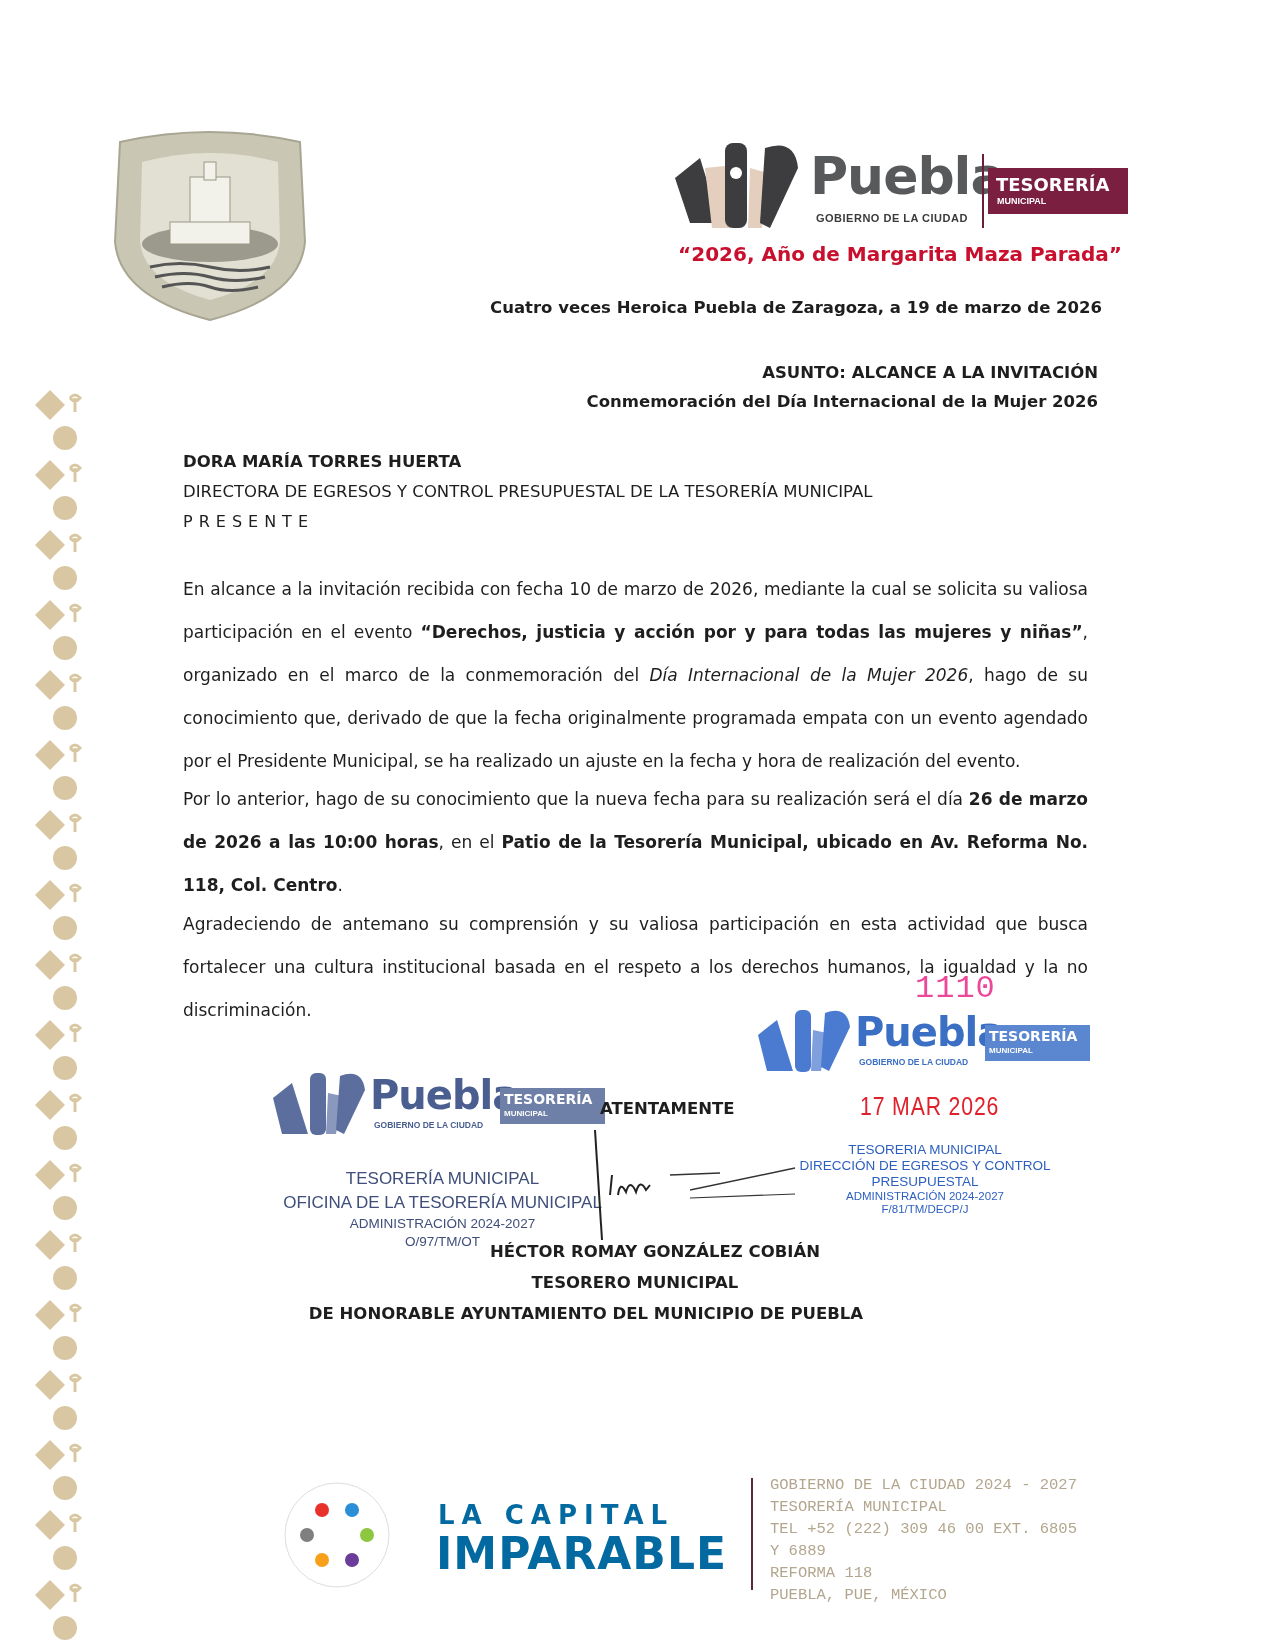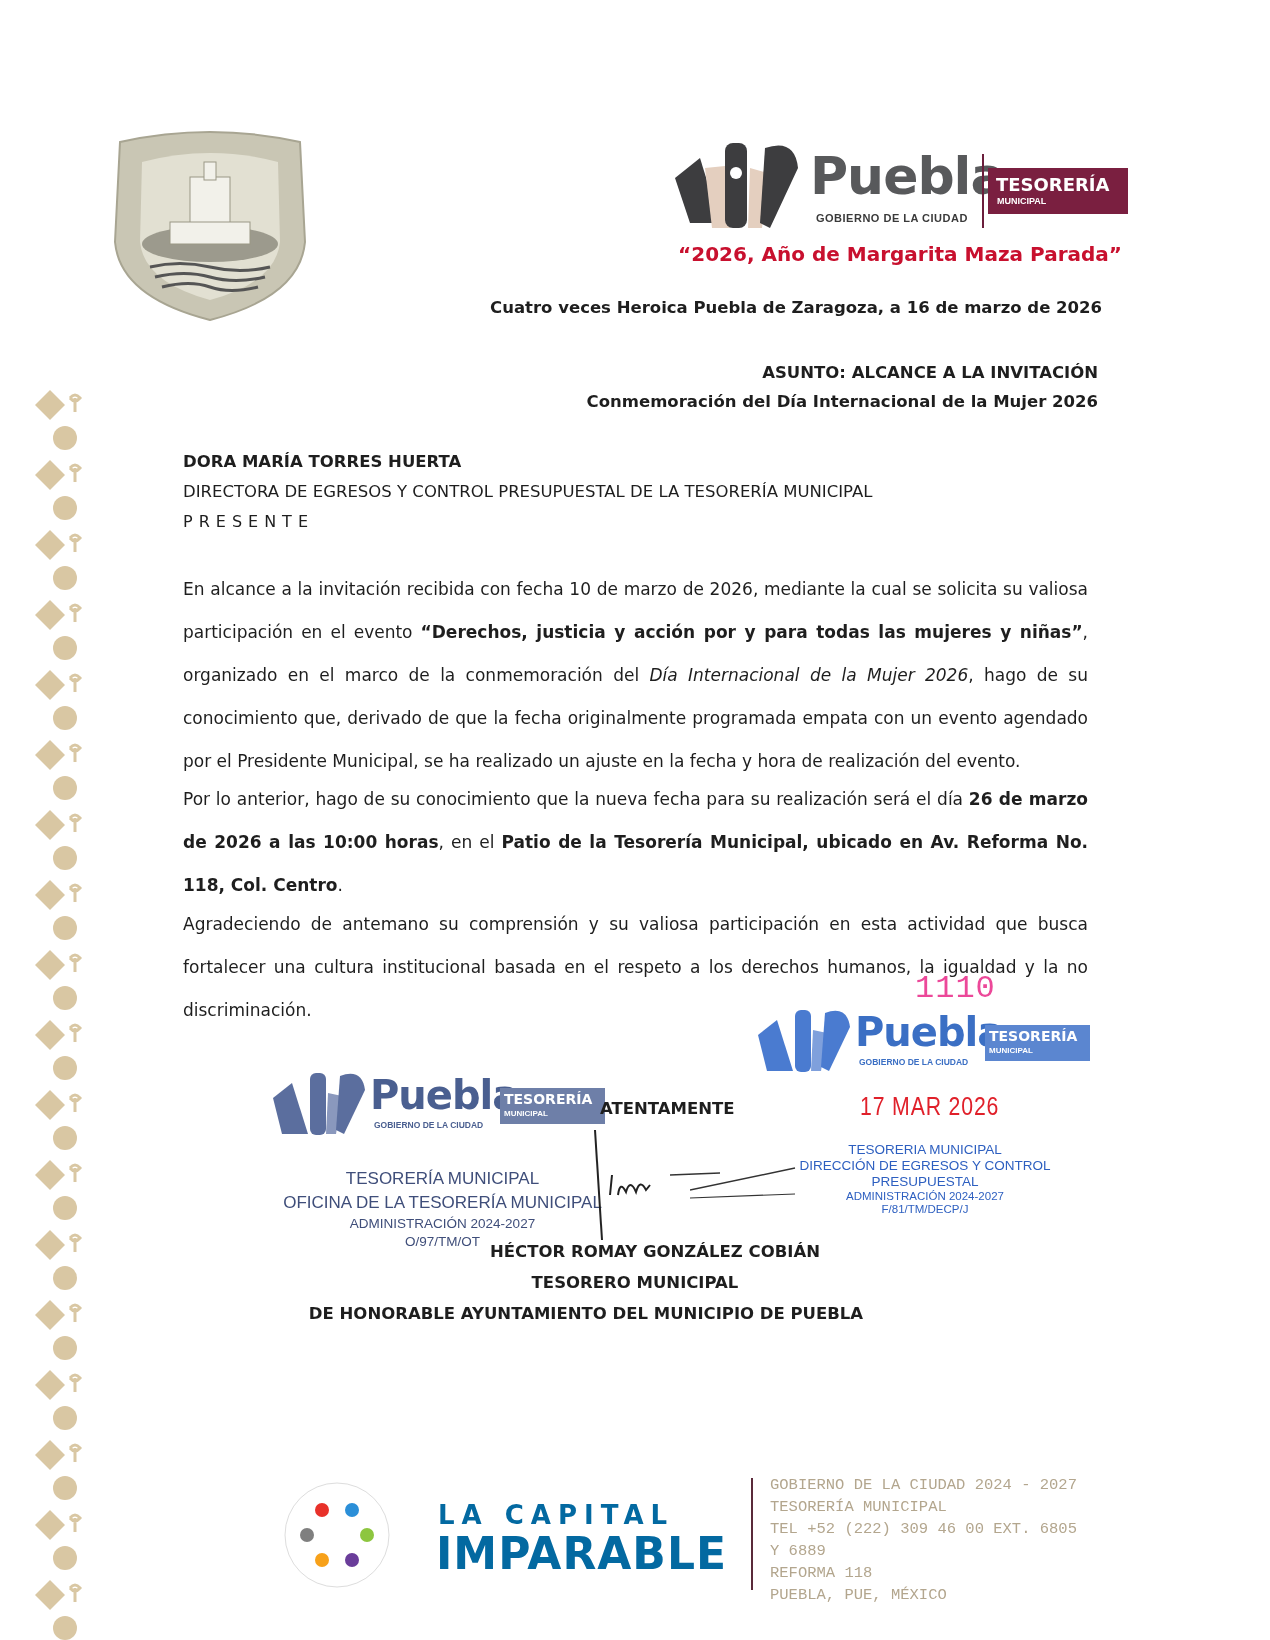--- a/index.html
+++ b/index.html
@@ -142,21 +142,21 @@
   <div class="puebla-word">Puebla</div>
   <div class="gob">GOBIERNO DE LA CIUDAD</div>
   <div class="vbar"></div>
   <div class="teso-box">
     <span class="t1">TESORERÍA</span>
     <span class="t2">MUNICIPAL</span>
   </div>
 </div>
 
 <div id="motto" class="abs">“2026, Año de Margarita Maza Parada”</div>
-<div id="place-date" class="abs">Cuatro veces Heroica Puebla de Zaragoza, a 16 de marzo de 2026</div>
+<div id="place-date" class="abs">Cuatro veces Heroica Puebla de Zaragoza, a 19 de marzo de 2026</div>
 <div id="subject1" class="abs">ASUNTO: ALCANCE A LA INVITACIÓN</div>
 <div id="subject2" class="abs">Conmemoración del Día Internacional de la Mujer 2026</div>
 
 <div id="rec-name" class="abs">DORA MARÍA TORRES HUERTA</div>
 <div id="rec-title" class="abs">DIRECTORA DE EGRESOS Y CONTROL PRESUPUESTAL DE LA TESORERÍA MUNICIPAL</div>
 <div id="rec-present" class="abs">PRESENTE</div>
 
 <div id="p1" class="para"><span>En alcance a la invitación recibida con fecha 10 de marzo de 2026, mediante la cual se solicita su valiosa participación en el evento </span><b>“Derechos, justicia y acción por y para todas las mujeres y niñas”</b><span>, organizado en el marco de la conmemoración del </span><i>Día Internacional de la Mujer 2026</i><span>, hago de su conocimiento que, derivado de que la fecha originalmente programada empata con un evento agendado por el Presidente Municipal, se ha realizado un ajuste en la fecha y hora de realización del evento.</span></div>
 
 <div id="p2" class="para"><span>Por lo anterior, hago de su conocimiento que la nueva fecha para su realización será el día </span><b>26 de marzo de 2026 a las 10:00 horas</b><span>, en el </span><b>Patio de la Tesorería Municipal, ubicado en Av. Reforma No. 118, Col. Centro</b><span>.</span></div>

